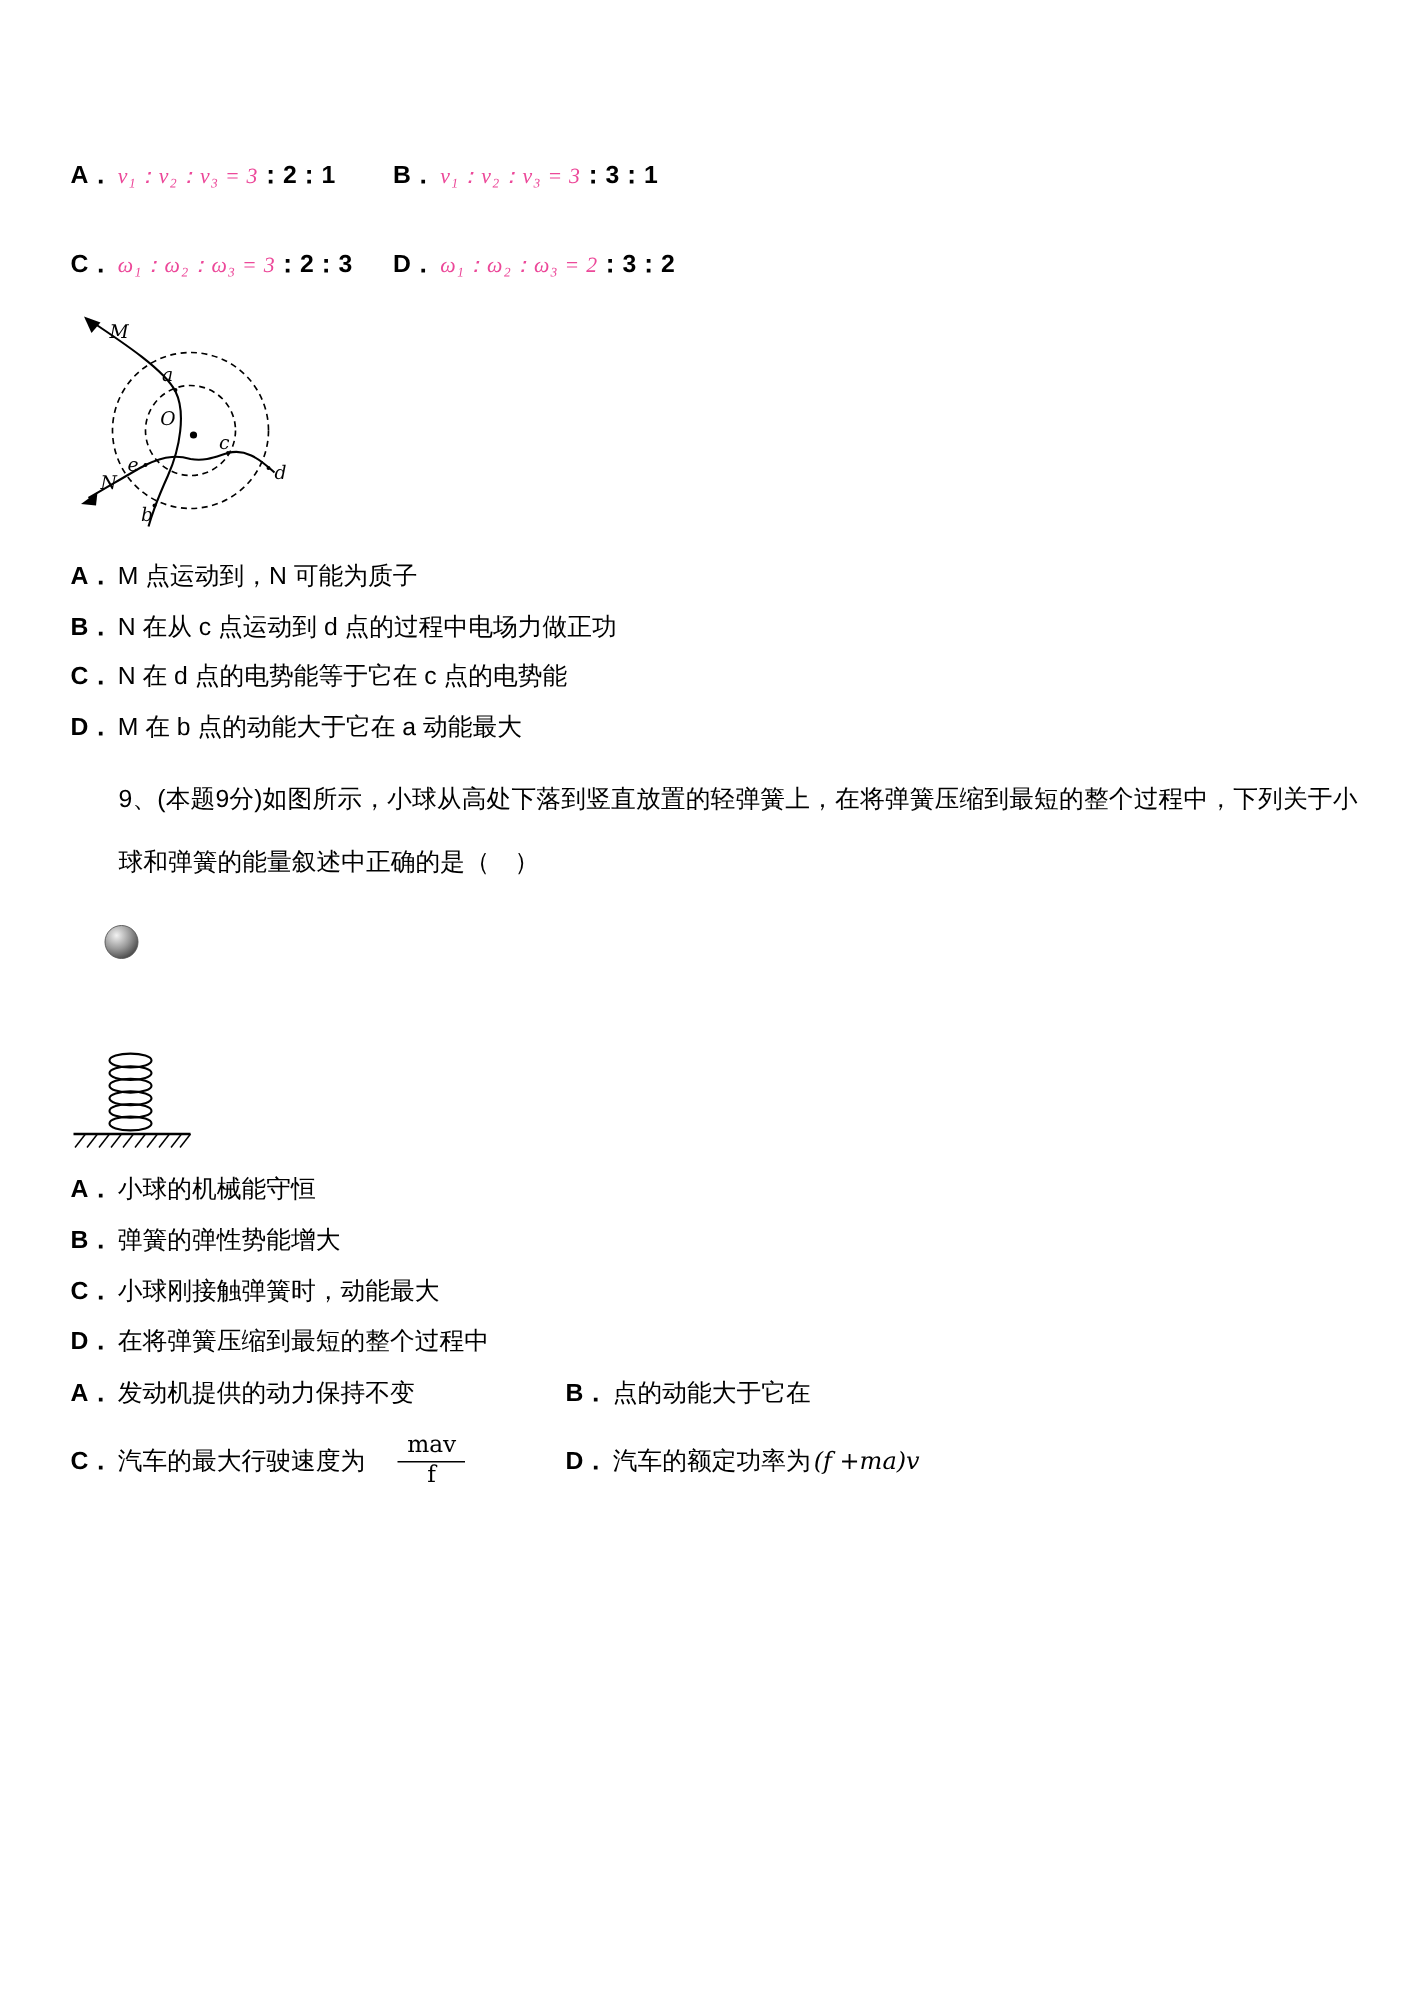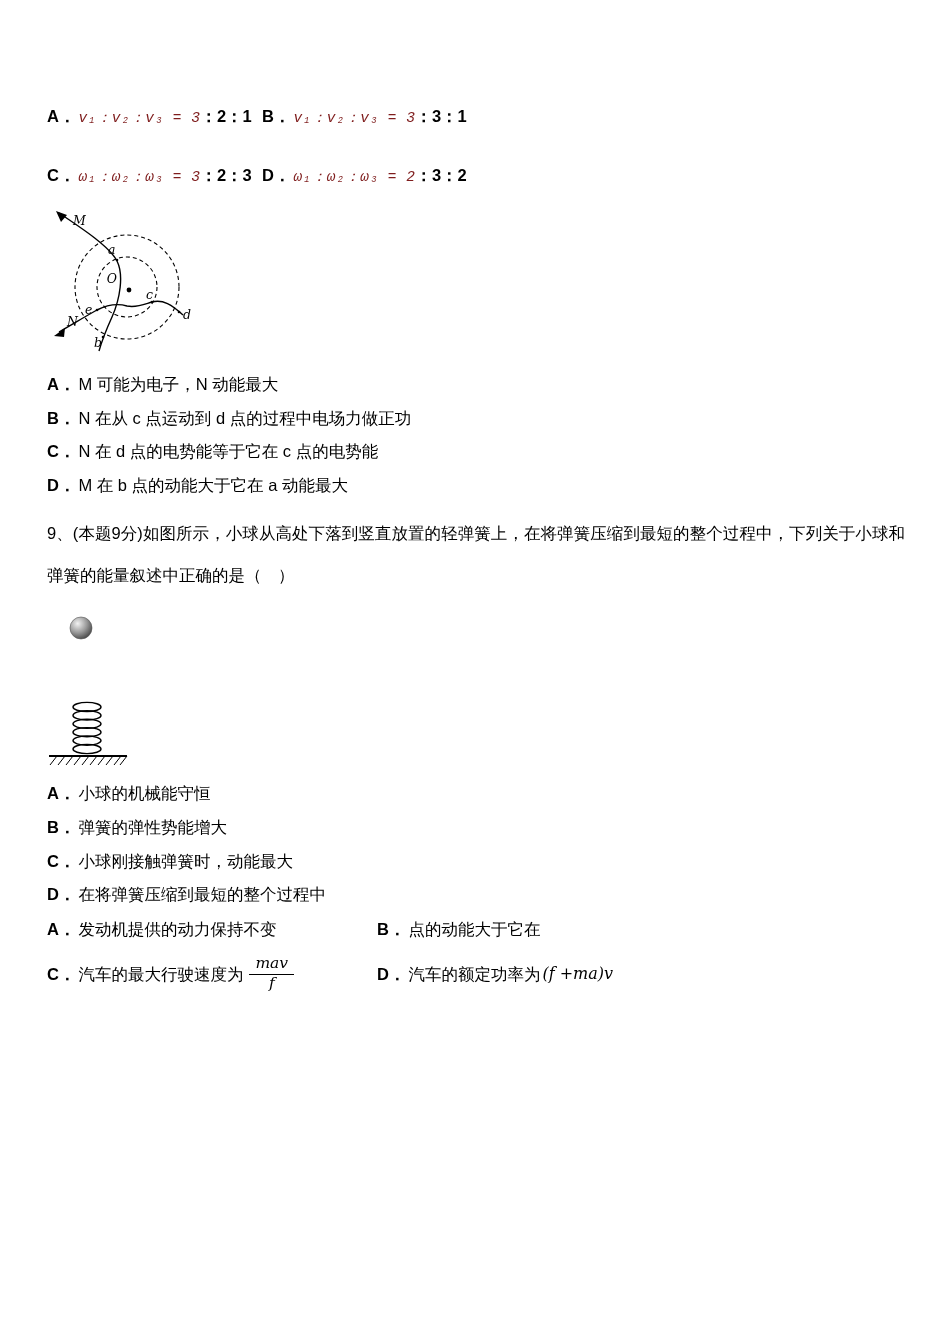--- a/index.html
+++ b/index.html
@@ -10,28 +10,28 @@
     color:#000; overflow:hidden;
   }
   .page { padding:106px 45px 0 47px; font-size:16.5px; }
 
   
   .q7row { display:flex; align-items:baseline; margin-bottom:37px; }
   .q7opt { display:flex; align-items:baseline; }
   .q7row .q7opt:first-child { width:215px; }
   .optlabel { font-weight:bold; margin-right:3px; white-space:nowrap; }
   .eq {
-    font-family:Liberation Mono, monospace; font-style:italic;
-    font-size:14.5px; color:#7f1d1d; letter-spacing:.5px; white-space:nowrap;
+    font-family:Liberation Serif, serif; font-style:italic;
+    font-size:14.5px; color:#ec4899; letter-spacing:.5px; white-space:nowrap;
   }
   .tail { font-weight:bold; white-space:nowrap; }
 
   
   .stem { line-height:1.95; text-align:justify; }
-  .stem-wide { line-height:2.6; }
+  .stem-wide { line-height:2.6;margin-left:32px; }
 
   
   .fig8 { display:block; margin:12px 0 0 6px; }
   .fig9 { display:block; margin:14px 0 0 0; }
   svg { overflow:visible; }
   .dash { fill:none; stroke:#000; stroke-width:1.1; stroke-dasharray:4 3; }
   .traj { fill:none; stroke:#000; stroke-width:1.4; }
   .figlabel { font-family:"DejaVu Serif", serif; font-style:italic; font-size:12.5px; fill:#000; }
   .ptdot { fill:#000; }
   .spring { fill:none; stroke:#000; stroke-width:1.4; }
@@ -42,22 +42,22 @@
   .optline { margin-top:13px; line-height:1.25; display:flex; align-items:center; }
   .optgroup { margin-top:9px; }
 
   
   .q10grid {
     display:grid; grid-template-columns:330px auto;
     margin-top:12px; row-gap:16px; align-items:center; justify-content:start;
   }
   .frac {
     display:inline-flex; flex-direction:column; align-items:center;
-    font-family:"DejaVu Serif", serif; font-style:italic;
-    font-size:15.5px; line-height:1.15; margin-left:6px;
+    font-family:"DejaVu Serif", serif; 
+    font-size:15.5px; line-height:1.15; margin-left:22px;
   }
   .frac .num { border-bottom:1.3px solid #000; padding:0 6px 1px; }
   .formula { font-family:"DejaVu Serif", serif; font-style:italic; font-size:16px; margin-left:2px; }
 </style>
 </head>
 <body>
 
 <div class="page">
 
   <div class="q7row">
@@ -112,21 +112,21 @@
       <text class="figlabel" x="55" y="43">a</text>
       <text class="figlabel" x="41" y="136">b</text>
       <text class="figlabel" x="93" y="88">c</text>
       <text class="figlabel" x="130" y="108">d</text>
       <text class="figlabel" x="32" y="103">e</text>
     </svg>
 
     <div class="optgroup">
       <div class="optline">
         <span class="optlabel">A．</span>
-        <span>M 可能为电子，N 动能最大</span>
+        <span>M 点运动到，N 可能为质子</span>
       </div>
       <div class="optline">
         <span class="optlabel">B．</span>
         <span>N 在从 c 点运动到 d 点的过程中电场力做正功</span>
       </div>
       <div class="optline">
         <span class="optlabel">C．</span>
         <span>N 在 d 点的电势能等于它在 c 点的电势能</span>
       </div>
       <div class="optline">

